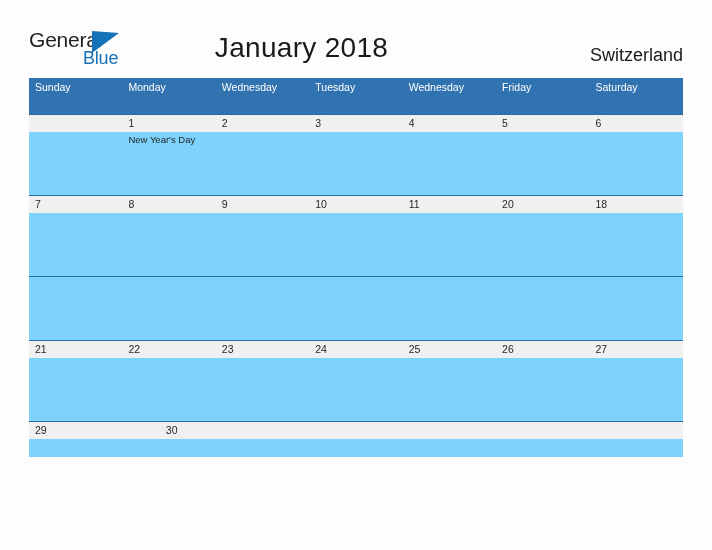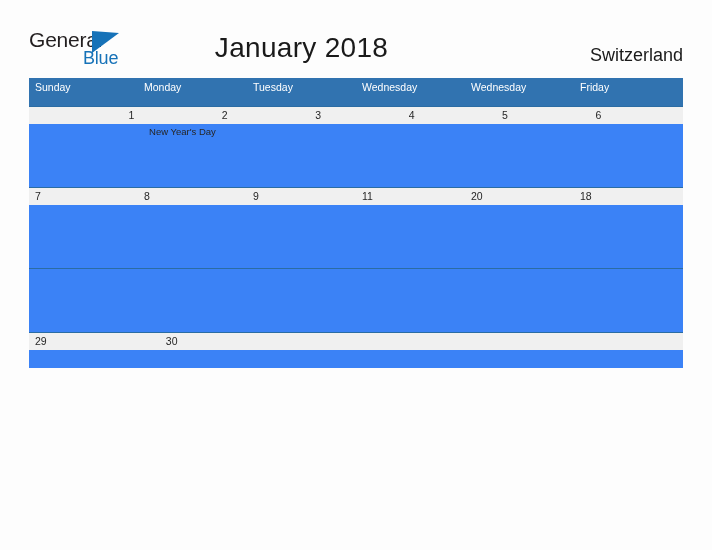--- a/index.html
+++ b/index.html
@@ -86,21 +86,21 @@
   
   .calendar {
     position: absolute;
     left: 29px;
     top: 78px;
     width: 654px;
   }
   .weekday-row {
     display: flex;
     width: 654px;
-    height: 28px;
+    height: 36px;
     background: #3173b0;
   }
   .weekday {
     flex: 1 1 0;
     color: #ffffff;
     font-size: 10.5px;
     line-height: 18px;
     padding-left: 6px;
     box-sizing: border-box;
     font-family: "Liberation Sans", sans-serif;
@@ -117,22 +117,21 @@
   .week-dates {
     display: flex;
     width: 654px;
     height: 17px;
     background: #f0f0f0;
   }
   .week-body {
     display: flex;
     width: 654px;
     height: 63px;
-    background: #3b82f6;
-    text-align: right;
+    background: #7dd3fc;
   }
   .day-num {
     flex: 1 1 0;
     font-size: 10.5px;
     line-height: 17px;
     color: #262626;
     padding-left: 6px;
     box-sizing: border-box;
     font-family: "Liberation Sans", sans-serif;
   }
@@ -174,24 +173,25 @@
 
     <div class="country">Switzerland</div>
 
   </div>
 
   <div class="calendar">
 
     <div class="weekday-row">
       <div class="weekday">Sunday</div>
       <div class="weekday">Monday</div>
+      <div class="weekday">Wednesday</div>
       <div class="weekday">Tuesday</div>
       <div class="weekday">Wednesday</div>
-      <div class="weekday">Wednesday</div>
       <div class="weekday">Friday</div>
+      <div class="weekday">Saturday</div>
     </div>
 
     <div class="week">
       <div class="week-dates">
         <div class="day-num"></div>
         <div class="day-num">1</div>
         <div class="day-num">2</div>
         <div class="day-num">3</div>
         <div class="day-num">4</div>
         <div class="day-num">5</div>
@@ -208,20 +208,21 @@
         <div class="day-events"></div>
         <div class="day-events"></div>
       </div>
     </div>
 
     <div class="week">
       <div class="week-dates">
         <div class="day-num">7</div>
         <div class="day-num">8</div>
         <div class="day-num">9</div>
+        <div class="day-num">10</div>
         <div class="day-num">11</div>
         <div class="day-num">20</div>
         <div class="day-num">18</div>
       </div>
       <div class="week-body">
         <div class="day-events"></div>
         <div class="day-events"></div>
         <div class="day-events"></div>
         <div class="day-events"></div>
         <div class="day-events"></div>
@@ -235,20 +236,40 @@
         <div class="day-events"></div>
         <div class="day-events"></div>
         <div class="day-events"></div>
         <div class="day-events"></div>
         <div class="day-events"></div>
         <div class="day-events"></div>
         <div class="day-events"></div>
       </div>
     </div>
 
+    <div class="week">
+      <div class="week-dates">
+        <div class="day-num">21</div>
+        <div class="day-num">22</div>
+        <div class="day-num">23</div>
+        <div class="day-num">24</div>
+        <div class="day-num">25</div>
+        <div class="day-num">26</div>
+        <div class="day-num">27</div>
+      </div>
+      <div class="week-body">
+        <div class="day-events"></div>
+        <div class="day-events"></div>
+        <div class="day-events"></div>
+        <div class="day-events"></div>
+        <div class="day-events"></div>
+        <div class="day-events"></div>
+        <div class="day-events"></div>
+      </div>
+    </div>
 
     <div class="week week-last">
       <div class="week-dates">
         <div class="day-num">29</div>
         <div class="day-num">30</div>
         <div class="day-num"></div>
         <div class="day-num"></div>
         <div class="day-num"></div>
       </div>
       <div class="week-body">

